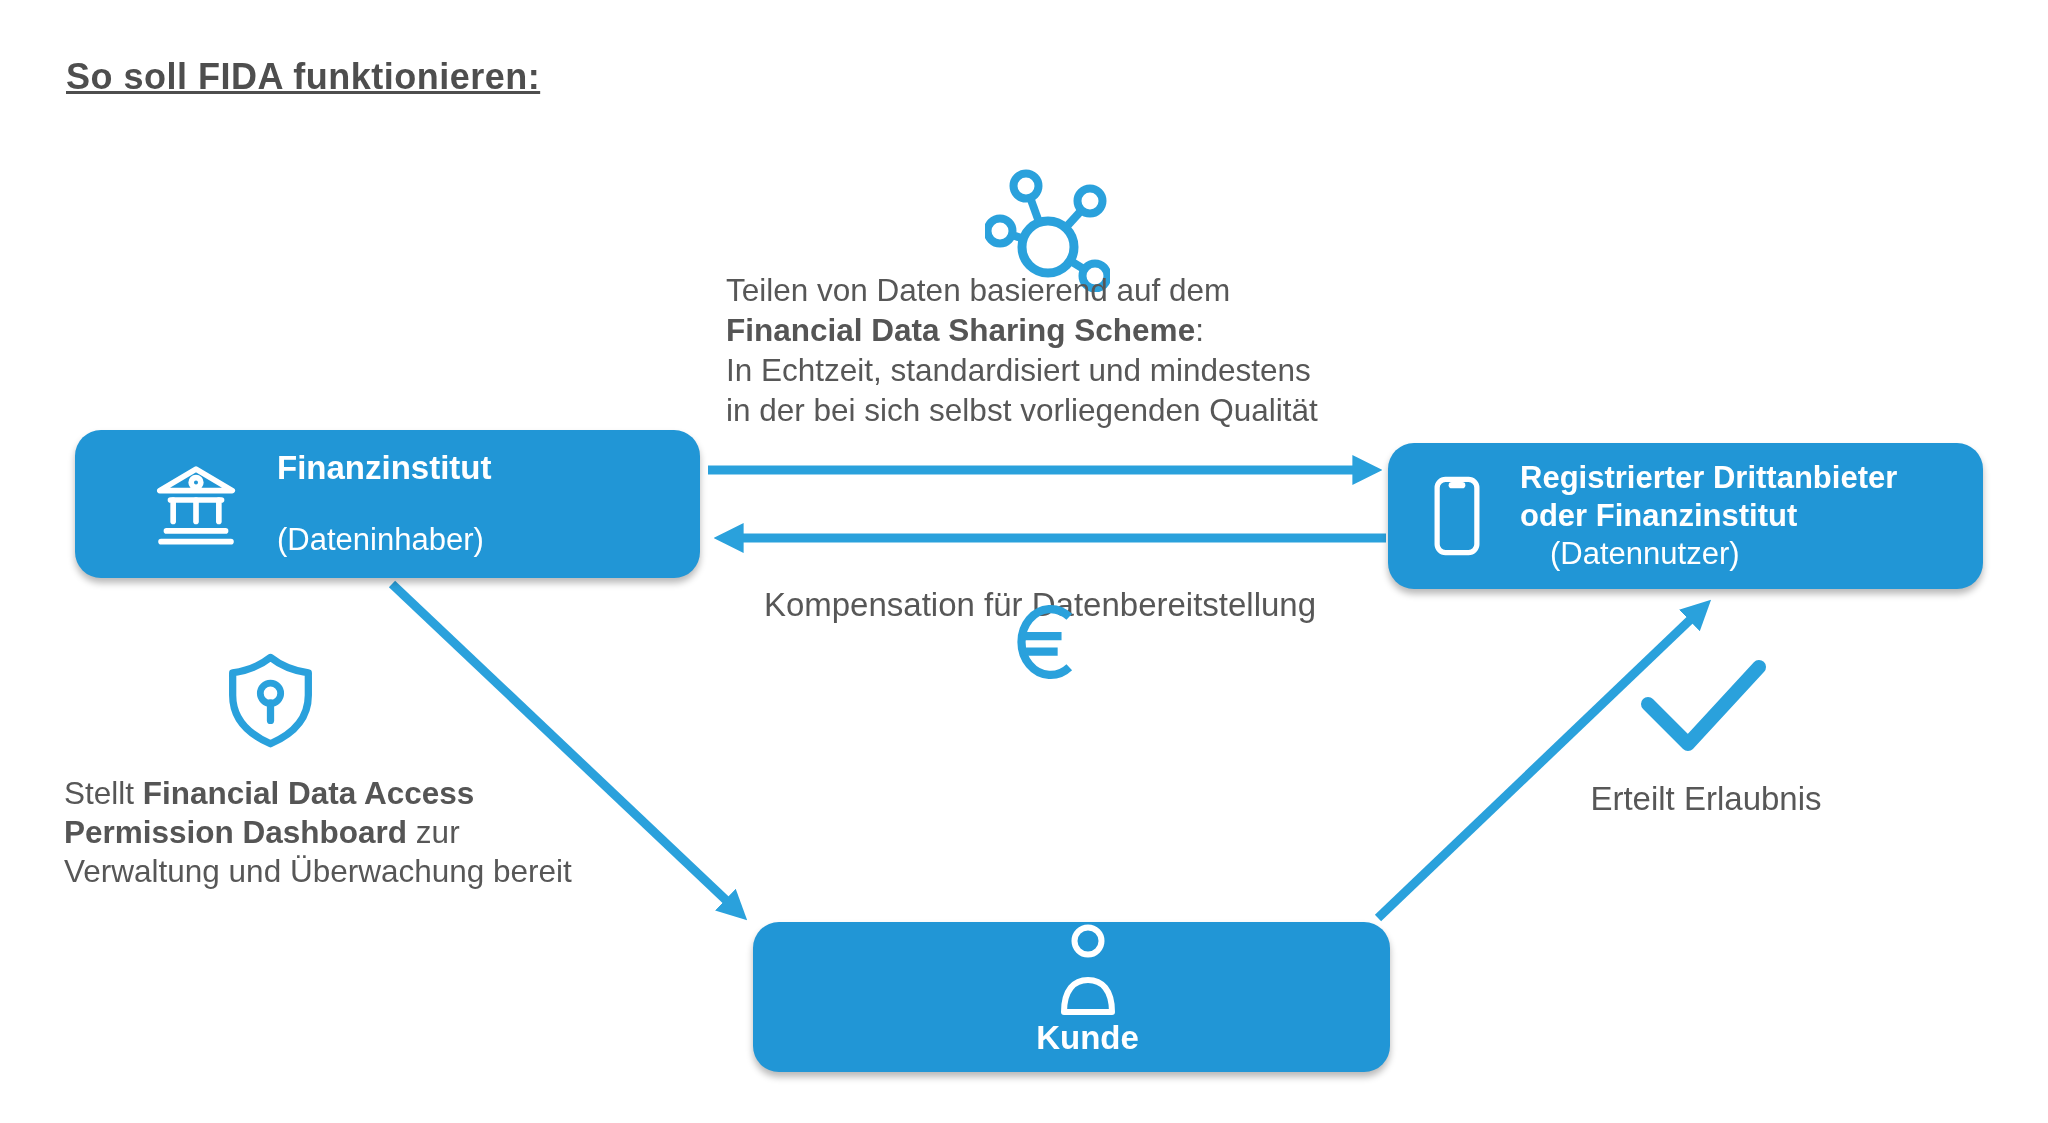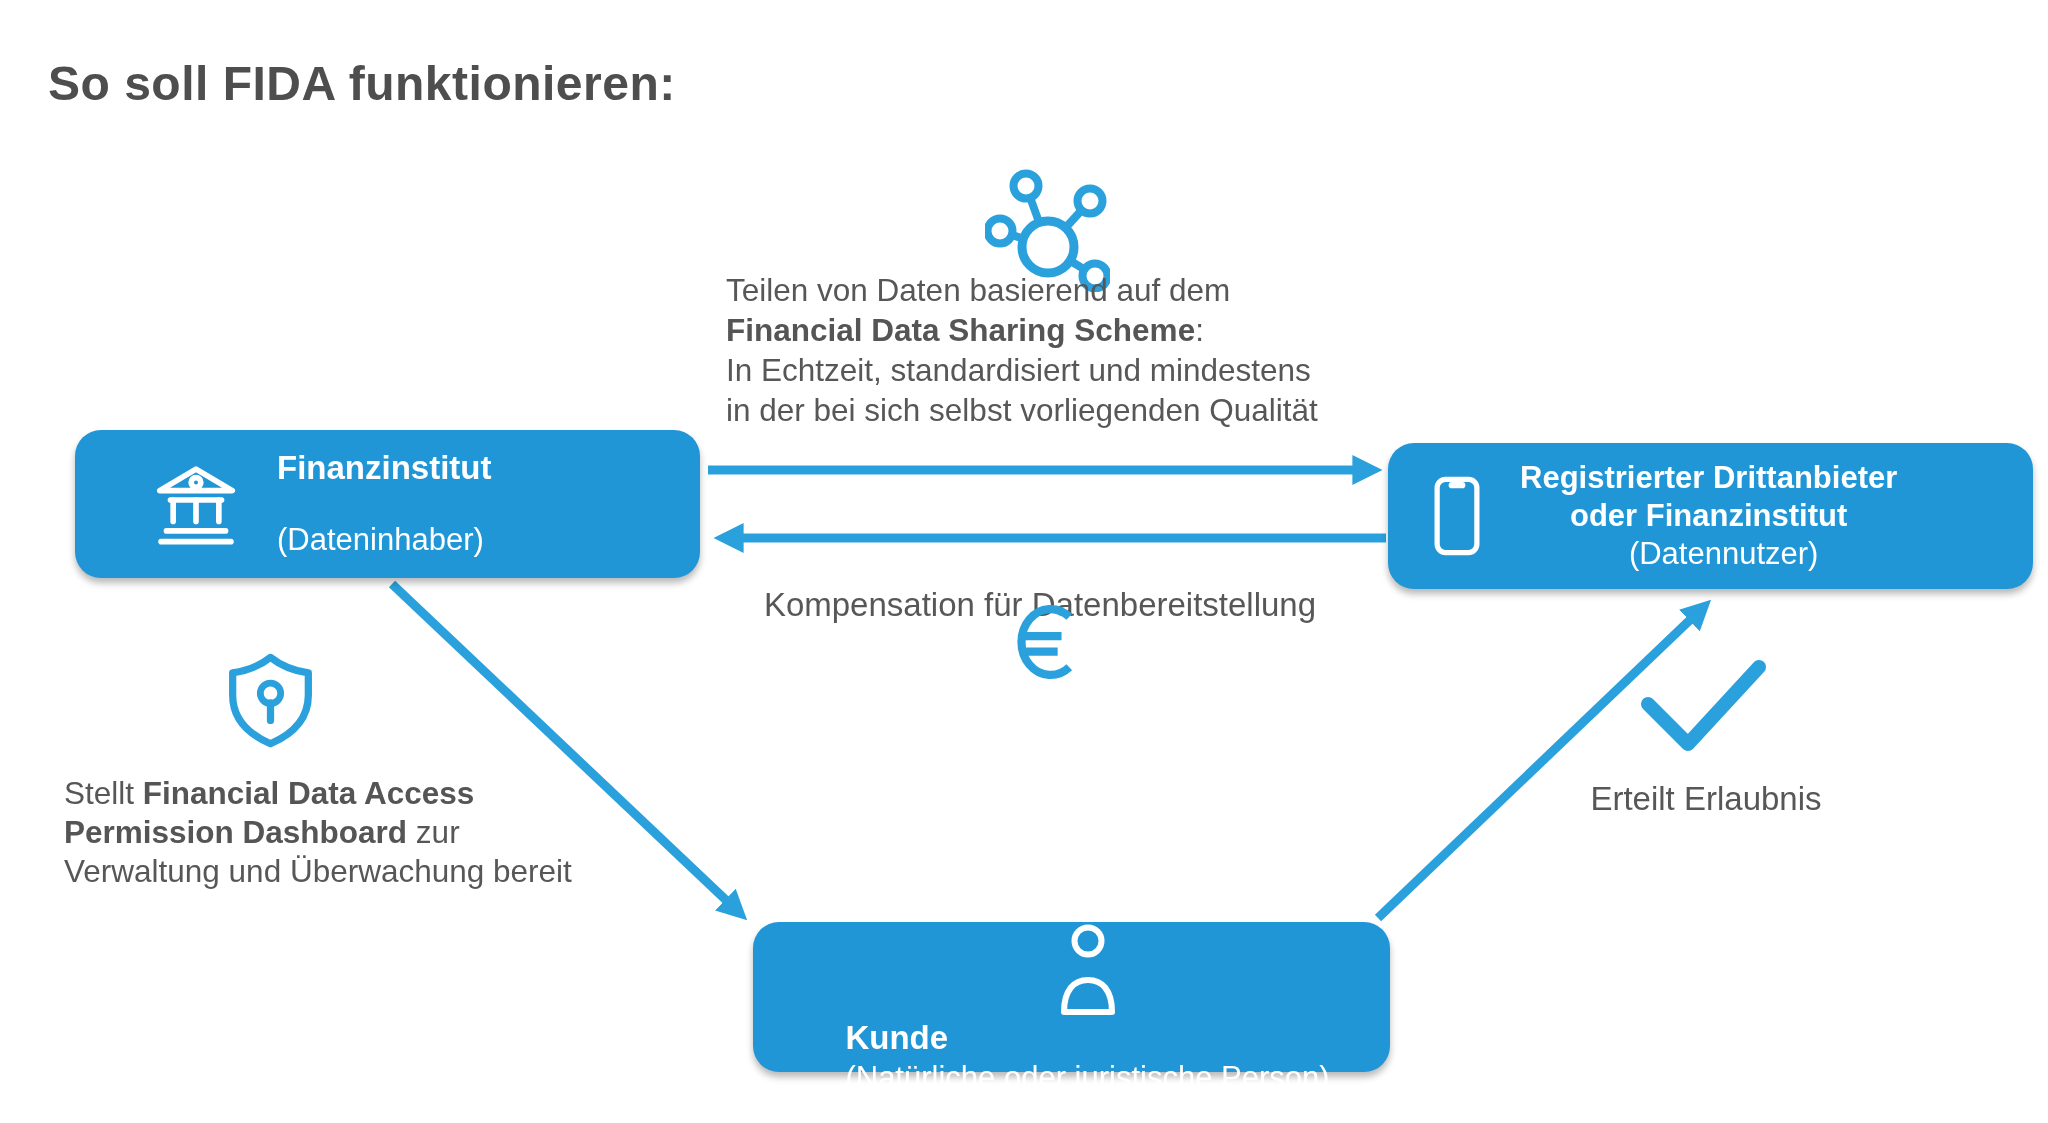--- a/index.html
+++ b/index.html
@@ -9,22 +9,23 @@
     --text_dark:#4e4e4e;
     --text_gray:#575757;
     --white:#ffffff;
   }
   #stage{
     position:relative;width:2048px;height:1123px;background:#fff;overflow:hidden;
     font-family:"Liberation Sans",sans-serif;
   }
   .abs{position:absolute;}
   #page-title{
-    left:48px;top:56px;font-size:48px;font-weight:700;color:var(--text_dark);
+    left:66px;top:56px;font-size:36px;font-weight:700;color:var(--text_dark);
     letter-spacing:0.5px;
+    text-decoration:underline;
   }
   
   #connectors{left:0;top:0;width:2048px;height:1123px;z-index:1;pointer-events:none;}
   .arrow-line{stroke:var(--accent_blue);stroke-width:9;fill:none;}
   .arrow-tip{fill:var(--accent_blue);}
   
   .node{
     z-index:2;background:var(--box_blue);border-radius:26px;
     box-shadow:0 5px 7px rgba(0,0,0,0.28);
     display:flex;align-items:center;color:#fff;
@@ -48,21 +49,21 @@
     color:var(--text_gray);font-size:33px;}
   #permission-label{left:1546px;top:780px;width:320px;text-align:center;
     color:var(--text_gray);font-size:33px;}
   #network-icon-wrap{left:985px;top:167px;}
   #shield-icon-wrap{left:222px;top:650px;}
   #euro-wrap{left:1016px;top:600px;}
   #check-wrap{left:1638px;top:654px;}
   #fin-box{left:75px;top:430px;width:625px;height:148px;}
   #fin-box .icon-cell{margin-left:78px;}
   #fin-box .txt{margin-left:38px;gap:32px;}
-  #third-box{left:1388px;top:443px;width:645px;height:146px;text-align:center;}
+  #third-box{left:1388px;top:443px;width:595px;height:146px;}
   #third-box .icon-cell{margin-left:46px;}
   #third-box .txt{margin-left:40px;}
   #customer-box{left:753px;top:922px;width:637px;height:150px;flex-direction:column;}
   #customer-box .icon-cell{margin-left:33px;}
   #customer-box .txt{margin-left:32px;}
 </style>
 </head>
 <body>
 
 <div id="stage">
@@ -163,21 +164,20 @@
 
   <div class="abs node" id="customer-box">
     <div class="icon-cell">
       <svg class="icon-svg" width="56" height="96" viewBox="0 0 56 96" xmlns="http://www.w3.org/2000/svg">
         <circle cx="28" cy="19" r="13.5" class="white-stroke" stroke-width="6"></circle>
         <path d="M4,90 C4,68 14,58 28,58 C42,58 52,68 52,90 Z" class="white-stroke" stroke-width="6" stroke-linejoin="round"></path>
       </svg>
     </div>
     <div class="txt">
       <div class="node-title">Kunde</div>
-      <div class="node-sub">(Natürliche oder juristische Person)</div>
     </div>
   </div>
 
   <div class="abs" id="check-wrap">
     <svg class="icon-svg" width="130" height="100" viewBox="0 0 130 100" xmlns="http://www.w3.org/2000/svg">
       <polyline points="10,50 50,90 121,13" class="blue-stroke" stroke-width="14" stroke-linecap="round" stroke-linejoin="round"></polyline>
     </svg>
   </div>
   <div class="abs" id="permission-label">Erteilt Erlaubnis</div>
 

